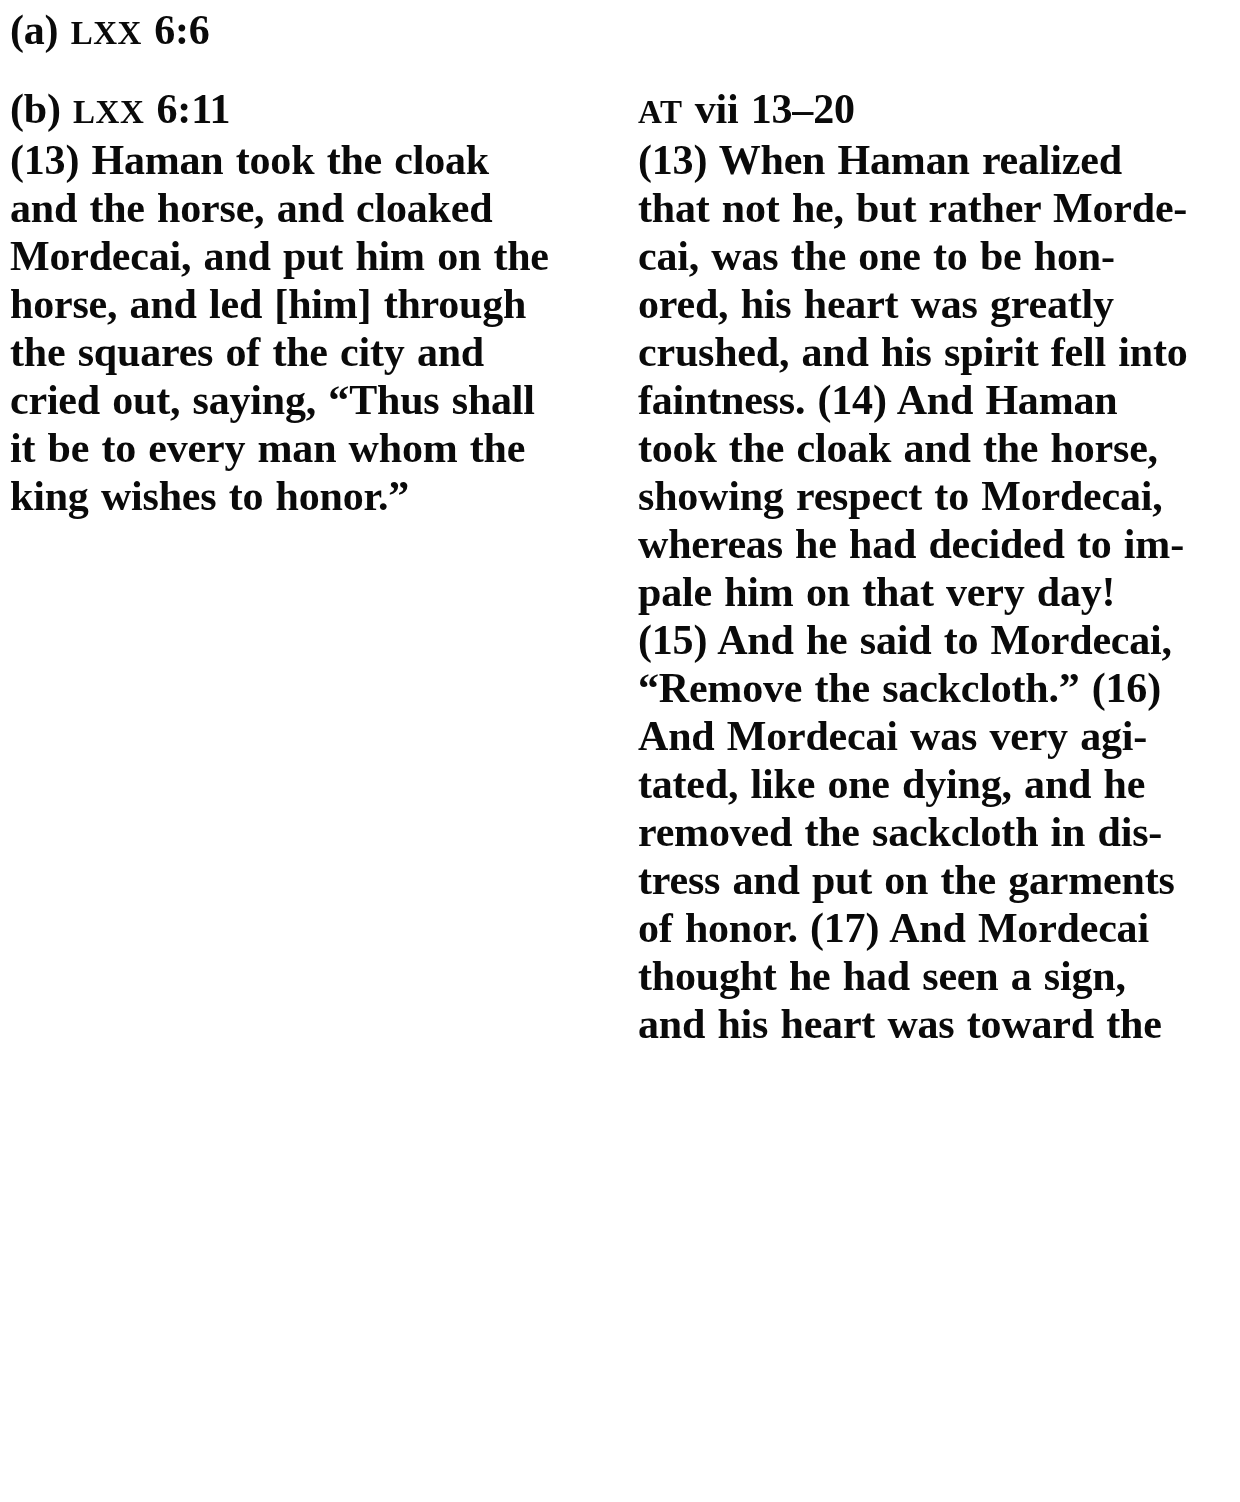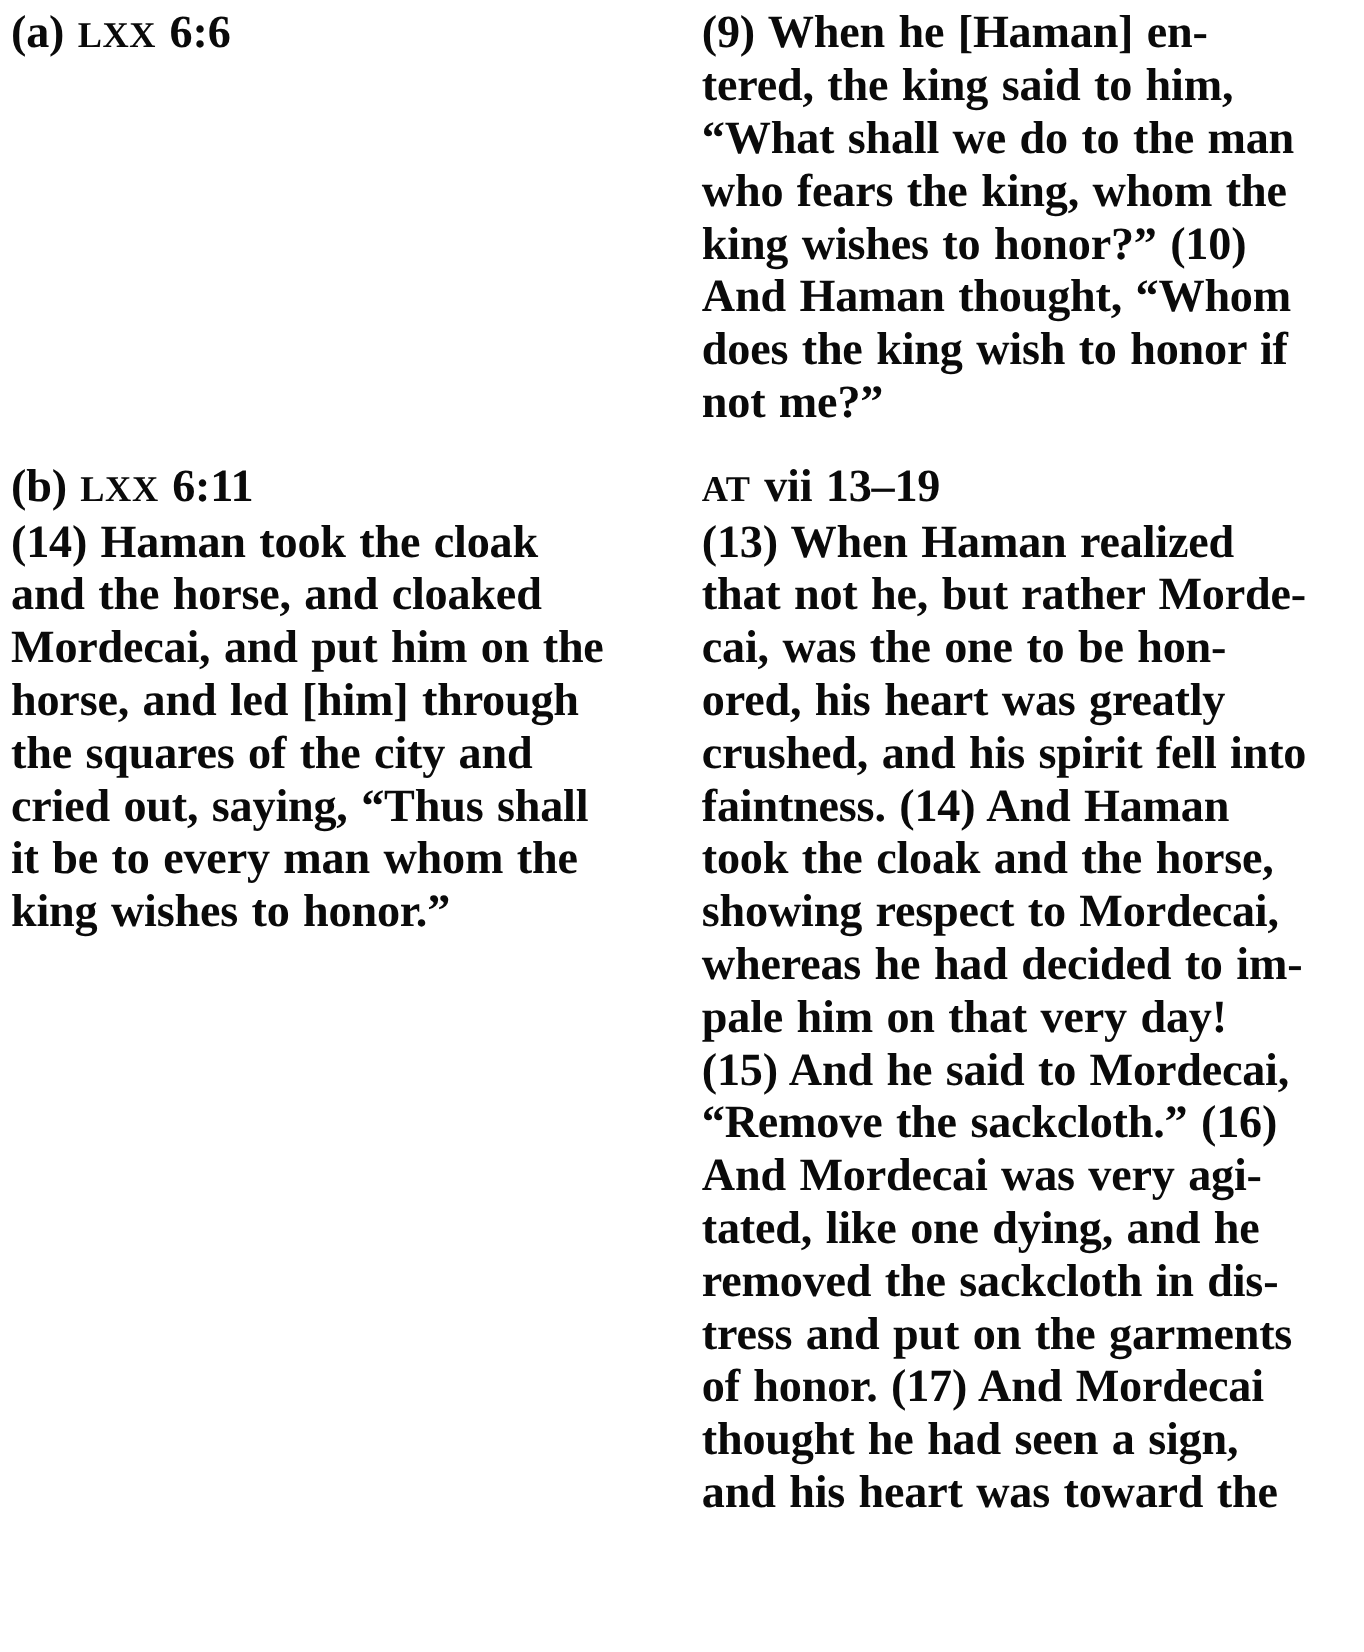--- a/index.html
+++ b/index.html
@@ -44,44 +44,36 @@
 </head>
 <body>
 
 <div class="page">
 
   <div class="cell">
     <div class="heading"><span>(a)</span> <span class="sc">LXX</span> <span>6:6</span></div>
   </div>
 
   <div class="cell">
-    <div class="body">(9) When he [Haman] en-
-tered, the king said to him,
-“What shall we do to the man
-who fears the king, whom the
-king wishes to honor?” (10)
-And Haman thought, “Whom
-does the king wish to honor if
-not me?”</div>
   </div>
 
   <div class="cell">
     <div class="heading"><span>(b)</span> <span class="sc">LXX</span> <span>6:11</span></div>
-    <div class="body">(14) Haman took the cloak
+    <div class="body">(13) Haman took the cloak
 and the horse, and cloaked
 Mordecai, and put him on the
 horse, and led [him] through
 the squares of the city and
 cried out, saying, “Thus shall
 it be to every man whom the
 king wishes to honor.”</div>
   </div>
 
   <div class="cell">
-    <div class="heading"><span class="sc">AT</span> <span>vii 13–19</span></div>
+    <div class="heading"><span class="sc">AT</span> <span>vii 13–20</span></div>
     <div class="body">(13) When Haman realized
 that not he, but rather Morde-
 cai, was the one to be hon-
 ored, his heart was greatly
 crushed, and his spirit fell into
 faintness. (14) And Haman
 took the cloak and the horse,
 showing respect to Mordecai,
 whereas he had decided to im-
 pale him on that very day!

